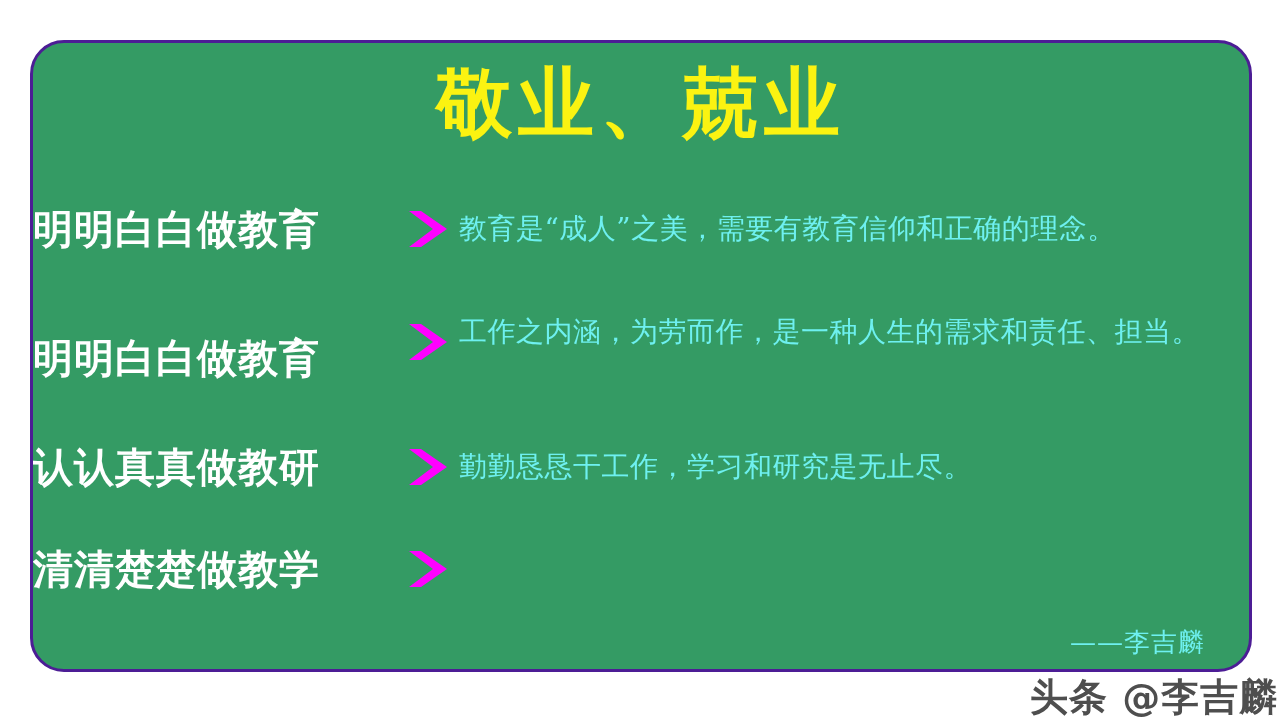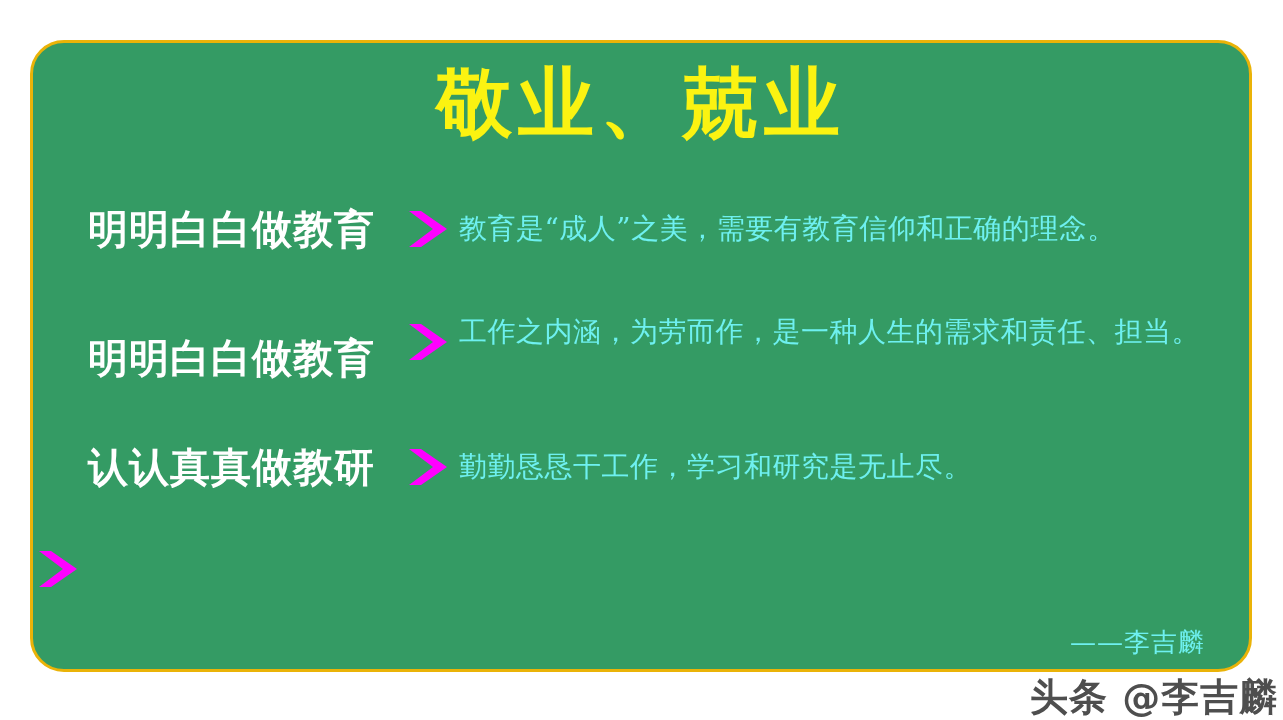--- a/index.html
+++ b/index.html
@@ -24,21 +24,21 @@
   }
 
   
   #card {
     position: absolute;
     left: 30px;
     top: 40px;
     width: 1222px;
     height: 632px;
     background: #349b64;
-    border: 3px solid #eab308;
+    border: 3px solid #4c1d95;
     border-radius: 34px;
     box-sizing: border-box;
     overflow: hidden;
   }
 
   
   #title {
     position: absolute;
     left: 0;
     top: 22px;
@@ -63,21 +63,20 @@
   }
 
   #row-0 { top: 160px; }
   #row-1 { top: 273px; }
   #row-2 { top: 398px; }
   #row-3 { top: 500px; }
 
   .row-heading {
     width: 370px;
     box-sizing: border-box;
-    padding-left: 55px;
     color: #ffffff;
     font-family: "DejaVu Serif", "Liberation Serif", serif;
     font-weight: 700;
     font-size: 40px;
     line-height: 52px;
     letter-spacing: 1px;
     white-space: nowrap;
     text-align: left;
   }
 
@@ -163,20 +162,21 @@
       <div class="row-heading">认认真真做教研</div>
       <div class="row-chevron">
         <svg width="44" height="40" viewBox="0 0 44 40" aria-hidden="true">
           <path d="M2 2 L26 20 L2 38 L14 38 L40 20 L14 2 Z" fill="#ff00ff"></path>
         </svg>
       </div>
       <div class="row-desc">勤勤恳恳干工作，学习和研究是无止尽。</div>
     </div>
 
     <div class="row" id="row-3">
+      <div class="row-heading">清清楚楚做教学</div>
       <div class="row-chevron">
         <svg width="44" height="40" viewBox="0 0 44 40" aria-hidden="true">
           <path d="M2 2 L26 20 L2 38 L14 38 L40 20 L14 2 Z" fill="#ff00ff"></path>
         </svg>
       </div>
     </div>
 
     <div id="attribution">——李吉麟</div>
 
   </div>

